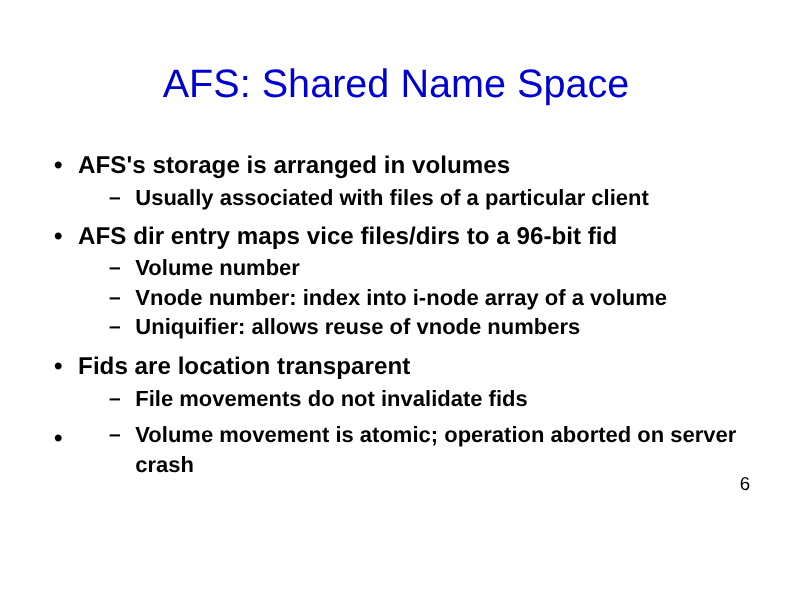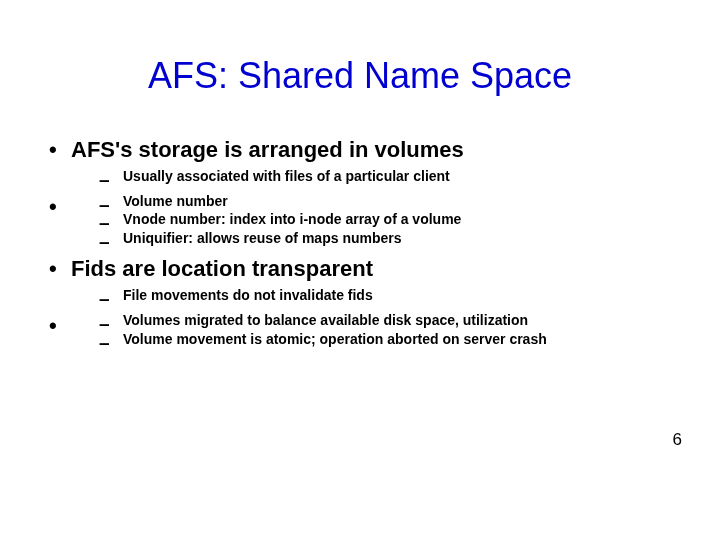--- a/index.html
+++ b/index.html
@@ -54,21 +54,21 @@
     top: 0;
     font-size: 22px;
   }
   ul.level2 {
     list-style: none;
     margin: 2px 0 6px 0;
     padding: 0;
   }
   ul.level2 > li {
     position: relative;
-    font-size: 14px;
+    font-size: 20px;
     line-height: 1.35;
     padding-left: 52px;
     margin-bottom: 0px;
   }
   ul.level2 > li::before {
     content: "–";
     position: absolute;
     left: 28px;
     top: 0;
     font-size: 19px;
@@ -89,35 +89,35 @@
 
   <div class="body">
     <ul class="level1">
       <li>
         <span>AFS's storage is arranged in volumes</span>
         <ul class="level2">
           <li>Usually associated with files of a particular client</li>
         </ul>
       </li>
       <li>
+        <span>AFS dir entry maps vice files/dirs to a 96-bit fid</span>
         <ul class="level2">
           <li>Volume number</li>
           <li>Vnode number: index into i-node array of a volume</li>
-          <li>Uniquifier: allows reuse of maps numbers</li>
+          <li>Uniquifier: allows reuse of vnode numbers</li>
         </ul>
       </li>
       <li>
         <span>Fids are location transparent</span>
         <ul class="level2">
           <li>File movements do not invalidate fids</li>
         </ul>
       </li>
       <li>
         <ul class="level2">
-          <li>Volumes migrated to balance available disk space, utilization</li>
           <li>Volume movement is atomic; operation aborted on server crash</li>
         </ul>
       </li>
     </ul>
   </div>
 
   <div class="pagenum">6</div>
 </div>
 
 </body></html>

